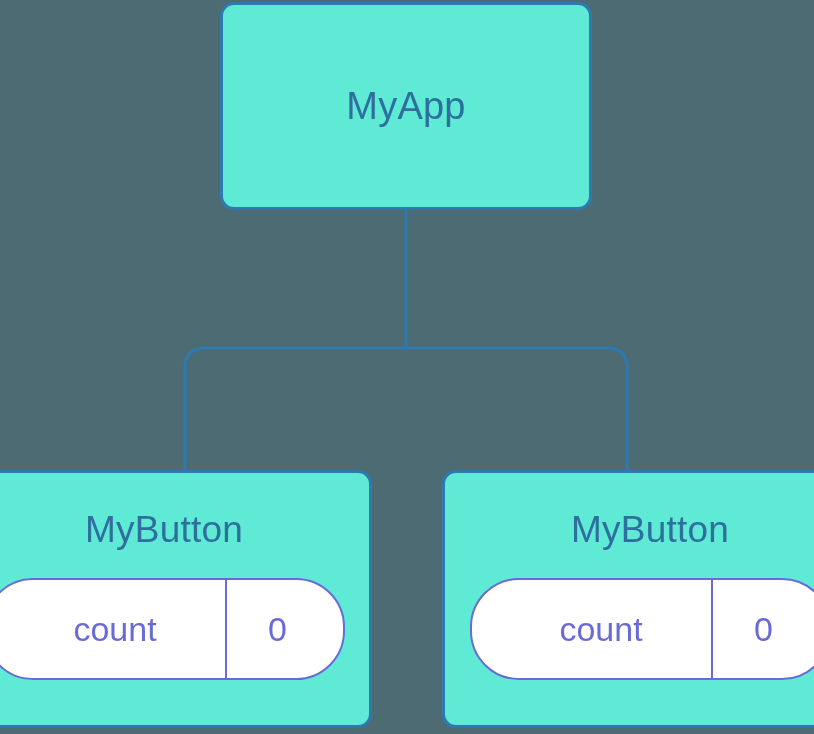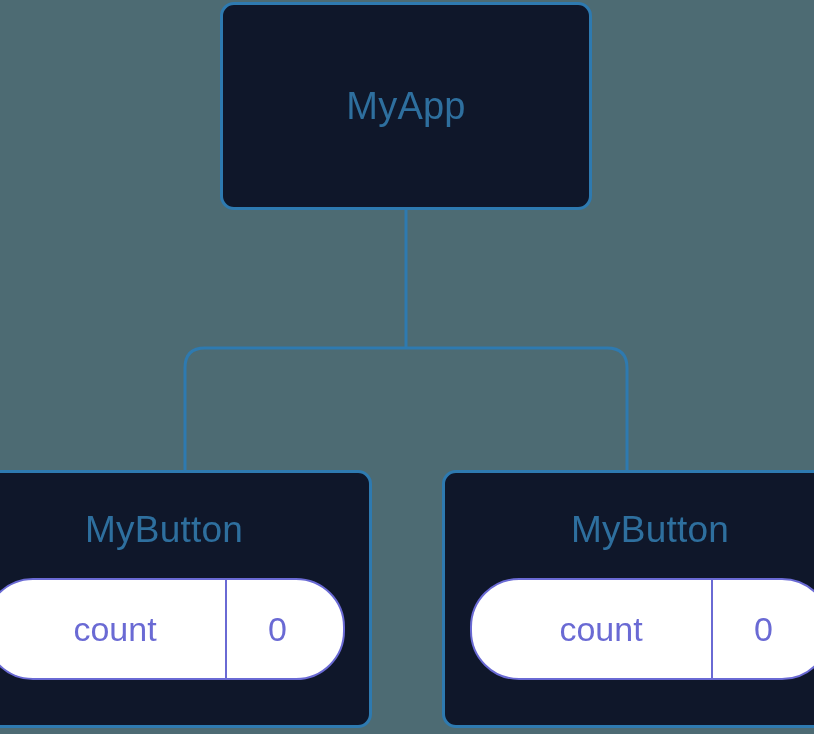--- a/index.html
+++ b/index.html
@@ -30,21 +30,21 @@
     width: 814px;
     height: 734px;
     z-index: 1;
   }
 
   
   .node {
     position: absolute;
     z-index: 2;
     box-sizing: border-box;
-    background: #0f172a;
+    background: #5eead4;
     border: 3px solid #2e7ab0;
     border-radius: 14px;
     display: flex;
     flex-direction: column;
     align-items: center;
     justify-content: center;
   }
 
   .node-root {
     left: 220px;

